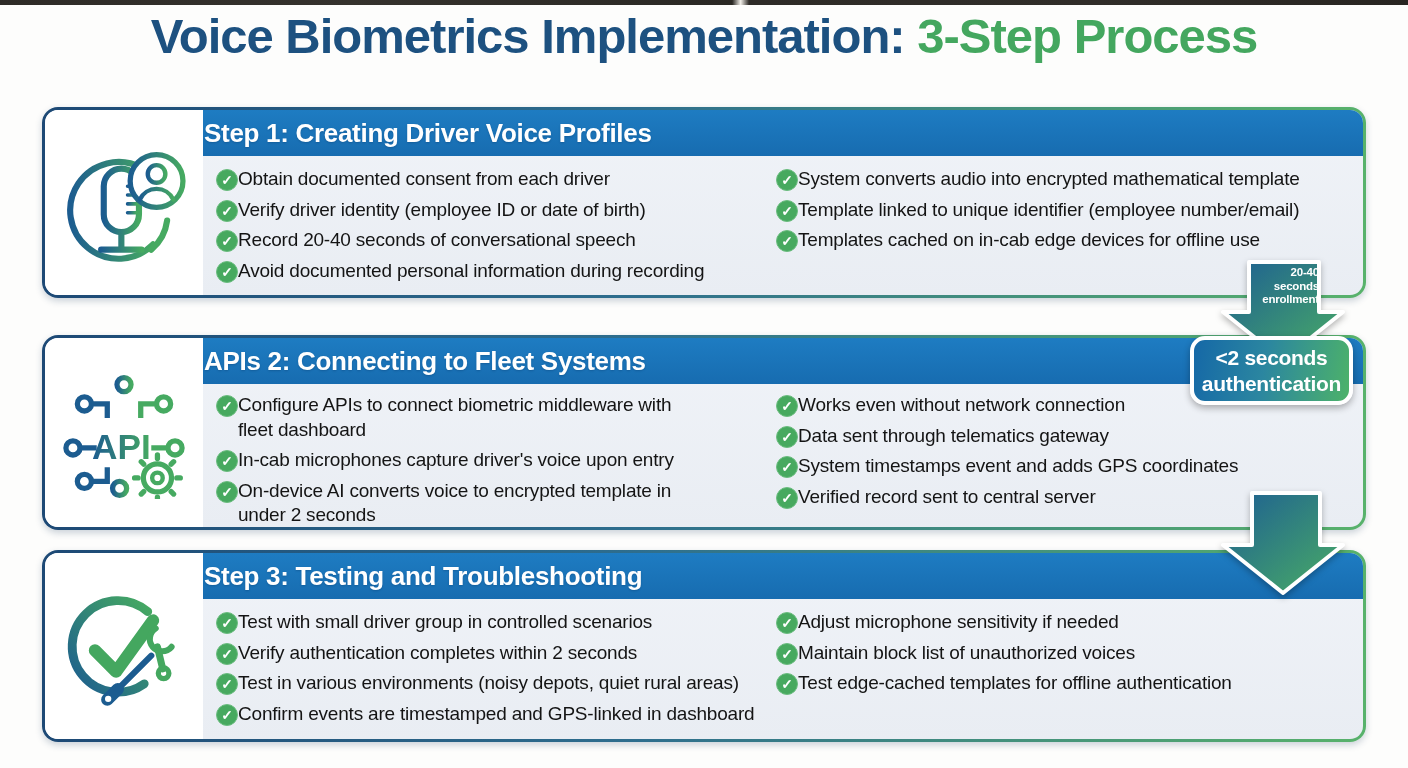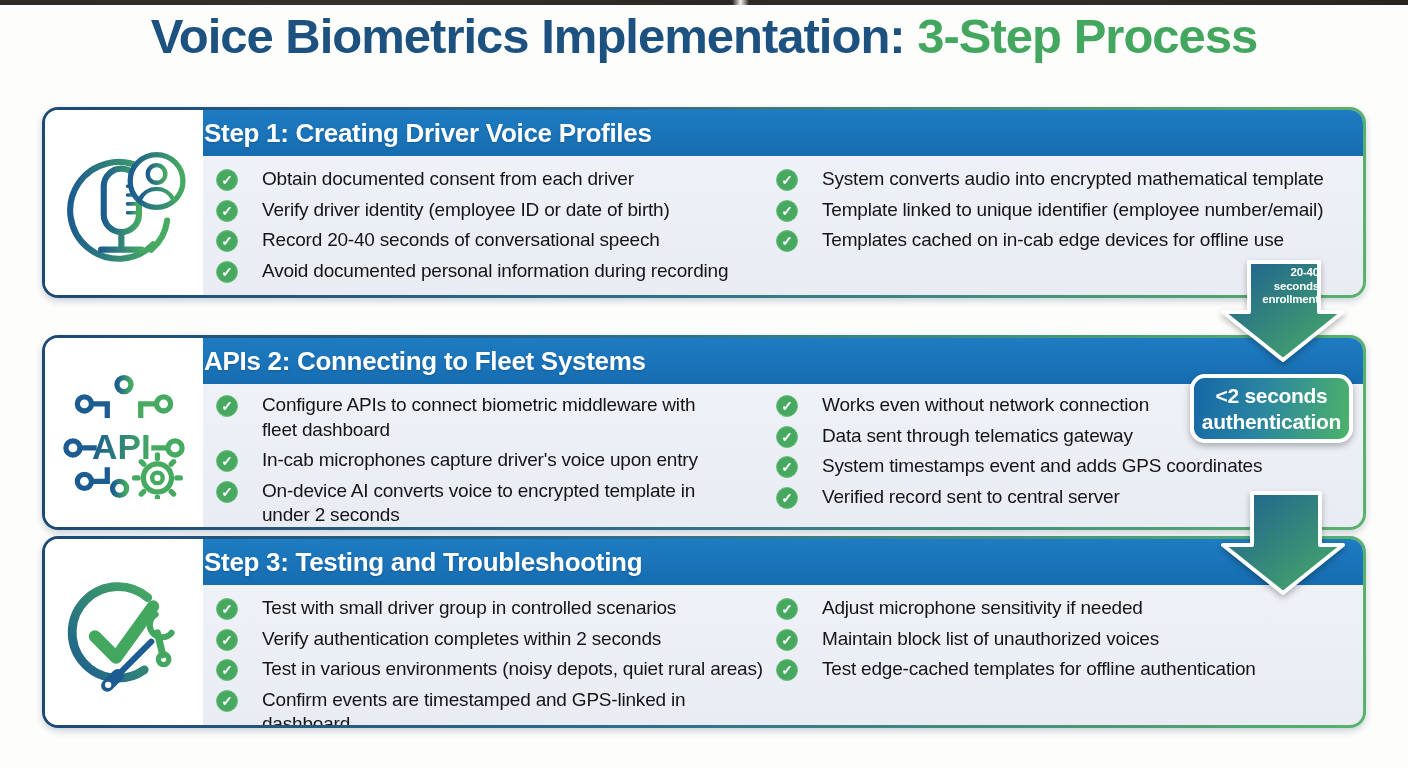--- a/index.html
+++ b/index.html
@@ -23,37 +23,37 @@
   .icon-panel { width:158px; flex:0 0 158px; background:#ffffff;
     display:flex; align-items:center; justify-content:center; }
   .content { flex:1; display:flex; flex-direction:column; min-width:0; }
   .header-bar { height:46px; flex:0 0 46px; background:linear-gradient(180deg,#1e7cc2 0%,#176cb0 100%);
     display:flex; align-items:center; padding-left:1px; }
   .header-bar .h-text { color:#ffffff; font-size:26px; font-weight:bold; letter-spacing:-.3px;
     text-shadow:0 1px 2px rgba(0,40,80,.25); white-space:nowrap; }
   .body { flex:1; display:flex; padding:11px 8px 6px 13px; }
   .col-left { width:560px; flex:0 0 560px; }
   .col-right { flex:1; min-width:0; }
-  .bullet { display:flex; align-items:flex-start; gap:24px; margin-bottom:6px; }
+  .bullet { display:flex; align-items:flex-start; gap:0; margin-bottom:6px; }
   .check { width:22px; height:22px; flex:0 0 22px; margin-top:2px; border-radius:50%;
     background:#47a95f; border:1px solid #6cbd80; color:#fff; display:flex;
     align-items:center; justify-content:center; }
   .check::after { content:"✓"; font-size:14px; font-weight:bold; line-height:1; }
   .bullet-text { font-size:19px; line-height:24.5px; color:#141414; letter-spacing:-.2px;
     white-space:pre-line; }
 
   .flow-arrow { position:absolute; width:134px; z-index:4;
     filter:drop-shadow(0 3px 3px rgba(0,0,0,.28)); }
   #arrow1 { left:1216px; top:256px; height:110px; }
   #arrow2 { left:1216px; top:487px; height:112px; }
   .arrow-label { position:absolute; left:1249px; top:266px; width:70px; z-index:5;
     text-align:right; color:#ffffff; font-size:11.5px; font-weight:bold;
     line-height:13.5px; white-space:pre-line; letter-spacing:-.2px; }
 
-  .badge { position:absolute; left:1190px; top:374px; width:163px; height:69px; z-index:6;
+  .badge { position:absolute; left:1190px; top:336px; width:163px; height:69px; z-index:6;
     border:4px solid #ffffff; border-radius:15px;
     background:linear-gradient(100deg,#1568a7 0%,#2b86a0 45%,#4db269 100%);
     box-shadow:0 3px 7px rgba(0,0,0,.3);
     display:flex; align-items:center; justify-content:center; }
   .badge-text { color:#ffffff; font-size:21px; font-weight:bold; line-height:26px;
     text-align:center; white-space:pre-line; letter-spacing:-.3px; }
 </style>
 </head>
 <body>
 
@@ -196,21 +196,21 @@
             <div class="bullet">
                 <span class="check"></span>
                 <span class="bullet-text">Verified record sent to central server</span>
               </div>
           </div>
         </div>
       </div>
     </div>
   </div>
 
-  <div class="card" style="top:536px;height:192px;">
+  <div class="card" style="top:550px;height:192px;">
     <div class="card-inner">
       <div class="icon-panel">
         <svg width="132" height="132" viewBox="0 0 150 150">
           <defs>
               <linearGradient id="g3" x1="0" y1="1" x2="1" y2="0">
             <stop offset="0" stop-color="#1c5c90"></stop>
                 <stop offset="1" stop-color="#46aa61"></stop>
           </linearGradient>
             </defs>
           <path d="M102,36 A52,52 0 1 0 98,118" fill="none" stroke="url(#g3)" stroke-width="10" stroke-linecap="round"></path>

